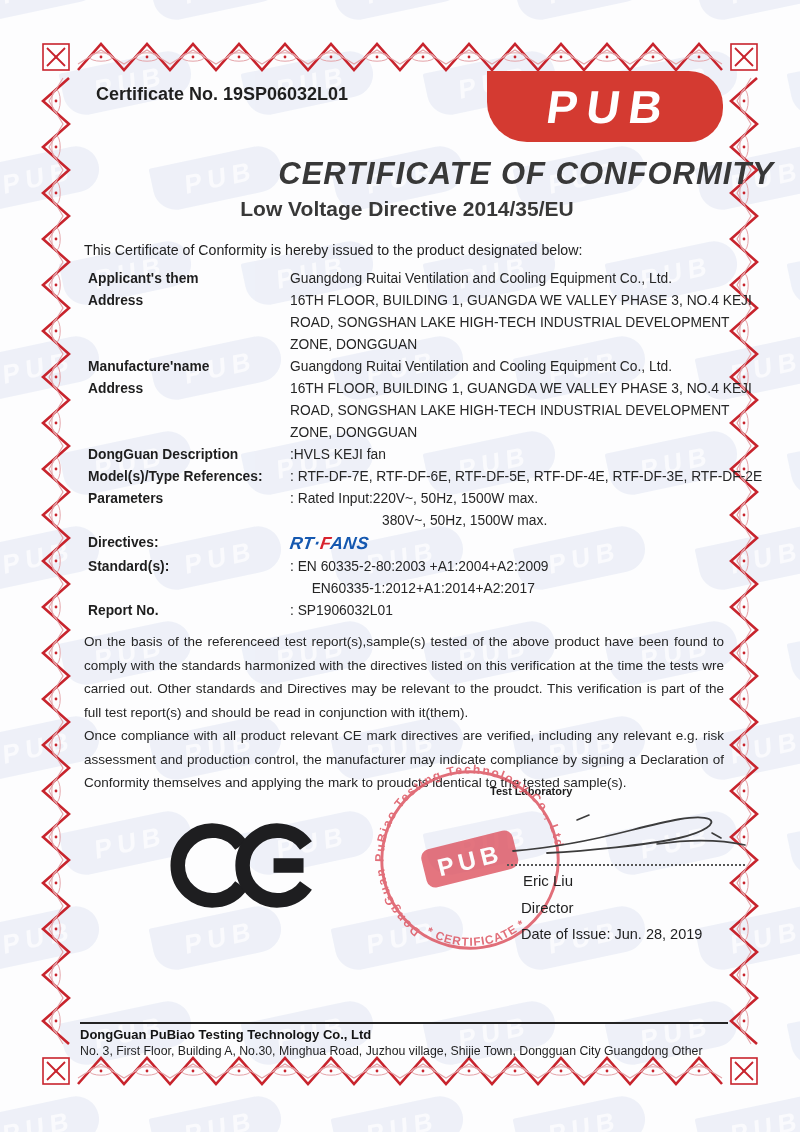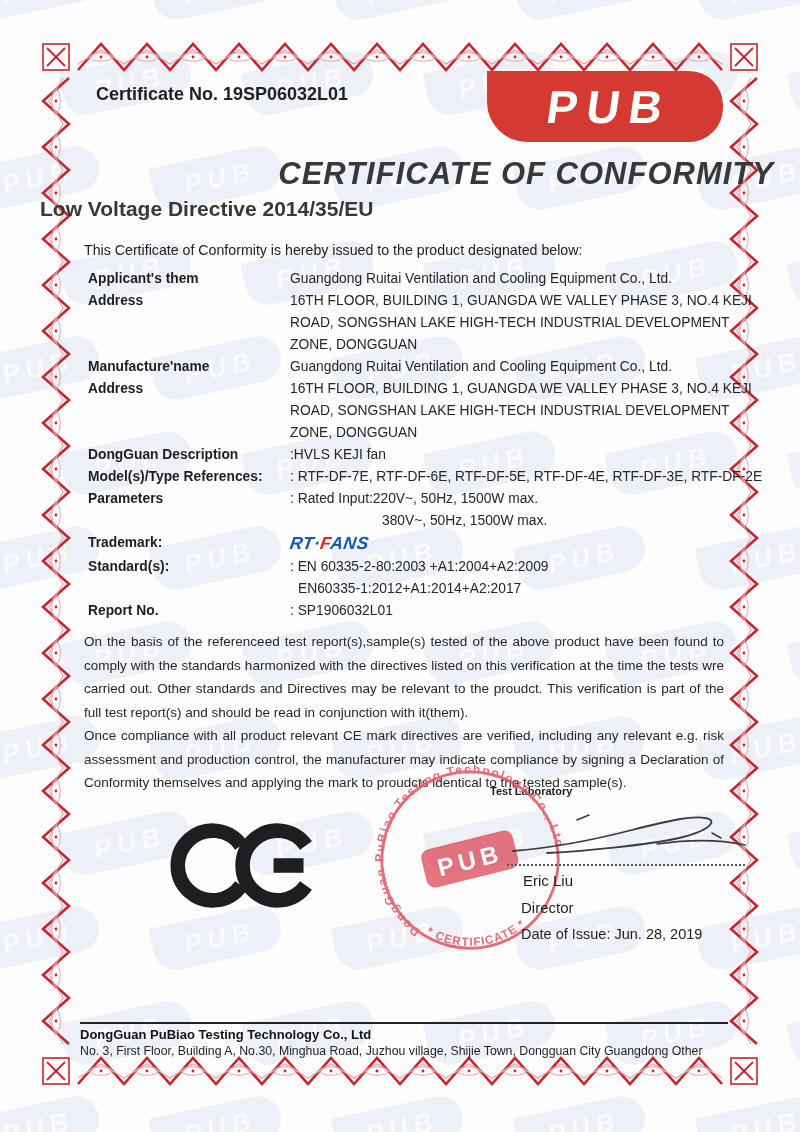--- a/index.html
+++ b/index.html
@@ -23,30 +23,30 @@
 
   .cert-no{position:absolute;left:96px;top:84px;font-size:18px;font-weight:bold;color:#1f1f1f;}
   .logo{
     position:absolute;left:487px;top:71px;width:236px;height:71px;background:#d43a31;
     border-radius:0 34px 34px 40px;display:flex;align-items:center;justify-content:center;
   }
   .logo span{color:#fff;font-size:46px;font-weight:800;letter-spacing:9px;transform:skewX(-8deg);padding-left:9px;}
 
   .title{position:absolute;left:40px;right:26px;top:156px;text-align:right;
     font-size:31px;font-weight:bold;color:#383838;letter-spacing:1px;font-style:italic;}
-  .subtitle{position:absolute;left:40px;right:26px;top:197px;text-align:left;
+  .subtitle{position:absolute;left:40px;right:26px;top:197px;text-align:center;
     font-size:21px;font-weight:bold;color:#383838;}
   .intro{position:absolute;left:84px;top:242px;font-size:14.2px;color:#222;}
 
   .fields{position:absolute;left:88px;top:268px;right:66px;font-size:13.8px;line-height:22px;color:#262626;}
   .frow{display:flex;}
   .flabel{width:202px;flex:none;font-weight:bold;color:#1e1e1e;}
   .fvalue{white-space:nowrap;}
   .indent-params{margin-left:92px;}
-  .indent-std{margin-left:8px;}
+  .indent-std{margin-left:8px;text-align:center;}
   .tm{display:inline-block;transform:skewX(-8deg);font-style:italic;font-weight:bold;
       font-size:17.5px;letter-spacing:.5px;color:#1558b0;}
   .tm .acc{color:#d8232e;}
 
   .paras{position:absolute;left:84px;top:630px;width:640px;font-size:13.5px;line-height:23.5px;
     text-align:justify;color:#262626;}
   .paras p{margin:0;}
 
   .testlab{position:absolute;left:75px;top:780px;right:56px;height:180px;}
   .tl-heading{position:absolute;left:415px;top:5px;font-size:11px;font-weight:bold;color:#1c1c1c;}
@@ -468,21 +468,21 @@
 
     <div class="frow">
       <div class="flabel">Parameters</div>
       <div class="fvalue">
         <div>: Rated Input:220V~, 50Hz, 1500W max.</div>
         <div class="indent-params">380V~, 50Hz, 1500W max.</div>
       </div>
     </div>
 
     <div class="frow">
-      <div class="flabel">Trademark:</div>
+      <div class="flabel">Directives:</div>
       <div class="fvalue">
         <span class="tm"><span>RT·</span><span class="acc">F</span><span>ANS</span></span>
       </div>
     </div>
 
     <div class="frow">
       <div class="flabel">Standard(s):</div>
       <div class="fvalue">
         <div>: EN 60335-2-80:2003 +A1:2004+A2:2009</div>
         <div class="indent-std">EN60335-1:2012+A1:2014+A2:2017</div>

